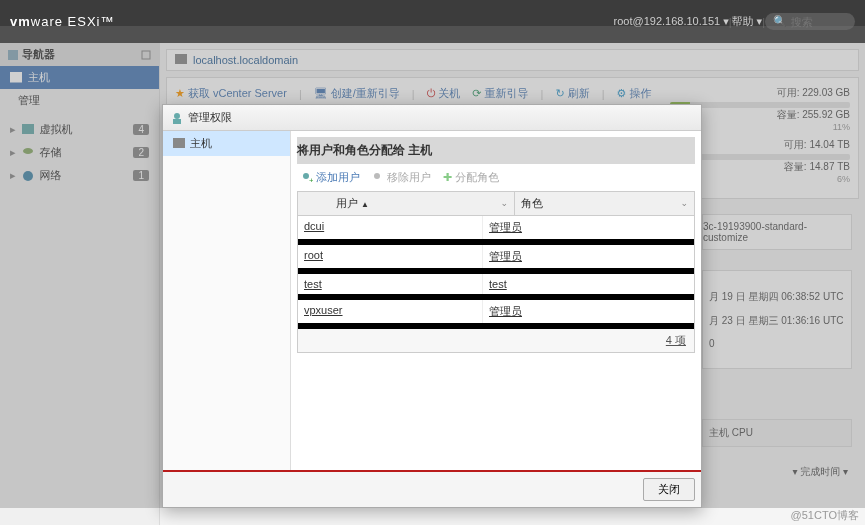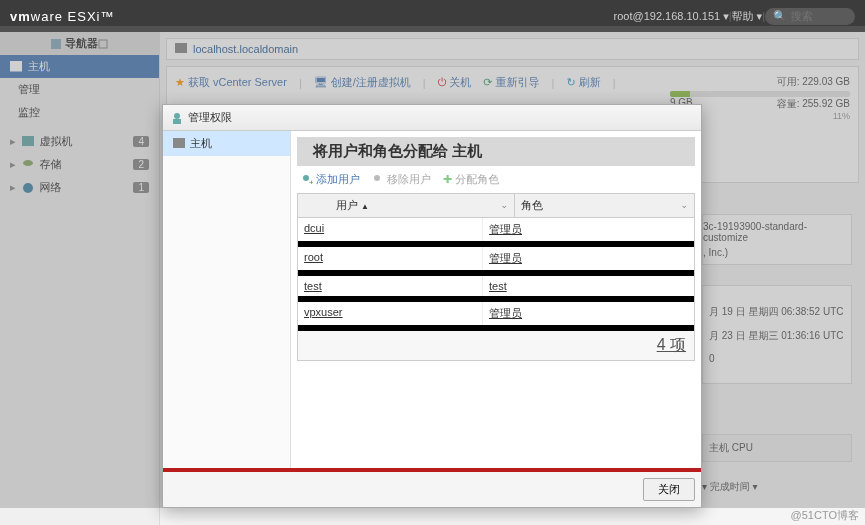--- a/index.html
+++ b/index.html
@@ -1,31 +1,31 @@
 <!DOCTYPE html>
 <html><head>
 <meta charset="utf-8">
 <style>
   * { box-sizing: border-box; margin: 0; padding: 0; font-family: Arial, "Microsoft YaHei", sans-serif; }
   body { width: 865px; height: 525px; background: #f5f5f5; font-size: 11px; color: #333; overflow: hidden; position: relative; }
   
   
-  .topbar { background: #3c3c3c; height: 32px; display: flex; align-items: center; padding: 0 10px; color: #ccc; }
+  .topbar { background: #3c3c3c; height: 43px; display: flex; align-items: center; padding: 0 10px; color: #ccc; }
   .brand { font-size: 13px; color: #fff; letter-spacing: 1px; }
   .brand b { color: #fff; }
   .top-right { margin-left: auto; display: flex; align-items: center; font-size: 11px; }
   .top-right .sep { color: #666; }
   .search-top { background: #5a5a5a; border-radius: 10px; padding: 2px 8px; display: flex; align-items: center; gap: 4px; width: 90px; }
   .search-top input { background: transparent; border: none; color: #ccc; width: 60px; font-size: 11px; }
   
   .main { display: flex; height: calc(100% - 26px); }
   
   
   .nav { width: 160px; background: #f0f0f0; border-right: 1px solid #ddd; }
-  .nav-header { background: #ddd; padding: 4px 8px; display: flex; align-items: center; justify-content: center; font-weight: bold; font-size: 11px; }
+  .nav-header { background: #ddd; padding: 4px 8px; display: flex; align-items: center; justify-content: space-between; font-weight: bold; font-size: 11px; }
   .nav-header svg { width: 10px; height: 10px; fill: #888; }
   .nav-section { padding: 0; }
   .nav-item { display: flex; align-items: center; padding: 4px 10px 4px 18px; gap: 6px; position: relative; cursor: pointer; }
   .nav-item.active { background: #4a7ab5; color: #fff; }
   .nav-item.top-level { padding-left: 10px; }
   .nav-item .badge { margin-left: auto; background: #888; color: #fff; border-radius: 2px; padding: 0 5px; font-size: 10px; }
   .nav-item svg { width: 12px; height: 12px; }
   
   
   .content { flex: 1; padding: 0; overflow: hidden; }
@@ -48,40 +48,40 @@
   
   
   .modal-mask { position: absolute; inset: 26px 0 17px 0; background: rgba(120,120,120,0.35); }
   .modal { position: absolute; left: 162px; top: 104px; width: 540px; height: 404px; background: #fff; border: 1px solid #aaa; box-shadow: 0 4px 16px rgba(0,0,0,0.3); display: flex; flex-direction: column; }
   .modal-title { background: linear-gradient(#f7f7f7,#e9e9e9); border-bottom: 1px solid #ccc; padding: 5px 8px; display: flex; align-items: center; gap: 5px; font-size: 11px; }
   .modal-body { display: flex; flex: 1; overflow: hidden; }
   .modal-left { width: 128px; border-right: 1px solid #ddd; background: #fafafa; }
   .modal-left .item { padding: 5px 10px; display: flex; align-items: center; gap: 5px; cursor: pointer; font-size: 11px; }
   .modal-left .item.sel { background: #cfe7ff; }
   .modal-right { flex: 1; padding: 6px; display: flex; flex-direction: column; }
-  .assign-title { background: #d8d8d8; padding: 5px 16px; font-size: 15px; font-weight: bold; }
+  .assign-title { background: #d8d8d8; padding: 5px 0; font-size: 12px; font-weight: bold; }
   .perm-toolbar { padding: 6px 4px; display: flex; gap: 12px; font-size: 11px; }
   .perm-toolbar .ptb { display: flex; align-items: center; gap: 3px; color: #4a7ab5; cursor: pointer; }
   .perm-toolbar .ptb.disabled { color: #aaa; cursor: default; }
   
   .grid { border: 1px solid #ccc; }
   .grid-header { display: flex; background: #f0f0f0; border-bottom: 1px solid #ccc; font-size: 11px; padding-left: 32px; }
   .gh { padding: 4px 6px; border-right: 1px solid #ccc; position: relative; }
   .gh:last-child { border-right: none; }
   .gh-user { flex: 0 0 185px; }
   .gh-role { flex: 1; }
   .gh .caret { position: absolute; right: 6px; top: 6px; font-size: 9px; color: #888; }
   .gh .sort { font-size: 8px; }
   .grid-row { display: flex; border-bottom: 6px solid #000000; font-size: 11px; text-decoration: underline; }
   .grid-row .gc { padding: 4px 6px; }
   .gc-user { flex: 0 0 185px; border-right: 1px solid #eee; }
   .gc-role { flex: 1; }
-  .grid-footer { text-align: right; padding: 4px 8px; background: #f7f7f7; font-size: 16px; color: #555; text-decoration: underline; }
-  
-  .modal-footer { border-top: 4px solid #b91c1c; padding: 6px; text-align: right; background: #f5f5f5; }
+  .grid-footer { text-align: right; padding: 4px 8px; background: #f7f7f7; font-size: 11px; color: #555; text-decoration: underline; }
+  
+  .modal-footer { border-top: 2px solid #b91c1c; padding: 6px; text-align: right; background: #f5f5f5; }
   .modal-footer button { padding: 3px 14px; font-size: 11px; background: #f0f0f0; border: 1px solid #aaa; border-radius: 2px; cursor: pointer; }
   
   
   .bg-frags { position: absolute; left: 702px; top: 100px; width: 150px; font-size: 10px; color: #555; }
   .bg-frags .line { padding: 2px 0; }
   
   .watermark { position: absolute; right: 6px; bottom: 2px; font-size: 11px; color: #999; }
 </style>
 </head>
 <body>
@@ -119,23 +119,20 @@
     <div class="nav-section">
       <div class="nav-item top-level active">
         <svg viewBox="0 0 12 12">
             <rect width="12" height="10" fill="#fff" stroke="#fff"></rect>
           </svg>
         <span>主机</span>
       </div>
       <div class="nav-item">
           <span>管理</span>
         </div>
-      <div class="nav-item">
-          <span>监控</span>
-        </div>
       <div class="nav-item top-level" style="margin-top:6px;">
         <span style="color:#888;">▸</span>
         <svg viewBox="0 0 12 12">
             <rect width="12" height="10" fill="#6aa"></rect>
           </svg>
         <span>虚拟机</span>
         <span class="badge">4</span>
       </div>
       <div class="nav-item top-level">
         <span style="color:#888;">▸</span>
@@ -166,21 +163,21 @@
     <div class="host-panel">
       <div style="flex:1;">
         <div class="toolbar-row">
           <span class="tb">
               <span style="color:#f90;">★</span>
               <span>获取 vCenter Server</span>
             </span>
           <span class="tb-sep">|</span>
           <span class="tb">
               <span>🖥</span>
-              <span>创建/注册虚拟机</span>
+              <span>创建/重新引导</span>
             </span>
           <span class="tb-sep">|</span>
           <span class="tb">
               <span style="color:#c33;">⏻</span>
               <span>关机</span>
             </span>
           <span class="tb">
               <span style="color:#396;">⟳</span>
               <span>重新引导</span>
             </span>
@@ -219,39 +216,52 @@
             </div>
           <div class="gauge-bar">
               <span style="width:11%"></span>
             </div>
           <div class="gauge-row">
               <span>9 GB</span>
               <span>容量: 255.92 GB</span>
             </div>
           <div class="gauge-pct">11%</div>
         </div>
+        <div class="gauge">
+          <div class="gauge-row">
+              <span></span>
+              <span>可用: 14.04 TB</span>
+            </div>
+          <div class="gauge-bar">
+              <span style="width:6%"></span>
+            </div>
+          <div class="gauge-row">
+              <span>57 GB</span>
+              <span>容量: 14.87 TB</span>
+            </div>
+          <div class="gauge-pct">6%</div>
+        </div>
       </div>
     </div>
   </div>
 </div>
 
 <div class="bg-frags">
   <div style="border:1px solid #ddd;background:#fff;padding:4px 0;margin-top:114px;">
     <div class="line">3c-19193900-standard-customize</div>
-    <div class="line">, Inc.)</div>
   </div>
   <div style="border:1px solid #ddd;background:#fff;padding:17px 6px;margin-top:20px;">
     <div class="line">月 19 日 星期四 06:38:52 UTC</div>
     <div class="line" style="margin-top:6px;">月 23 日 星期三 01:36:16 UTC</div>
     <div class="line" style="margin-top:6px;">0</div>
   </div>
   <div style="border:1px solid #ddd;background:#f0f0f0;padding:4px 6px;margin-top:50px;">
     <div class="line">主机 CPU</div>
   </div>
-  <div class="line" style="margin-top:16px;padding-right:4px;"><span>▾ </span><span>完成时间</span><span> ▾</span></div>
+  <div class="line" style="margin-top:16px;text-align:right;padding-right:4px;"><span>▾ </span><span>完成时间</span><span> ▾</span></div>
 </div>
 
 <div class="modal-mask"></div>
 
 <div class="modal">
   <div class="modal-title">
     <svg width="12" height="12">
         <circle cx="6" cy="4" r="3" fill="#6aa"></circle>
         <rect x="2" y="7" width="8" height="5" fill="#6aa"></rect>
       </svg>

